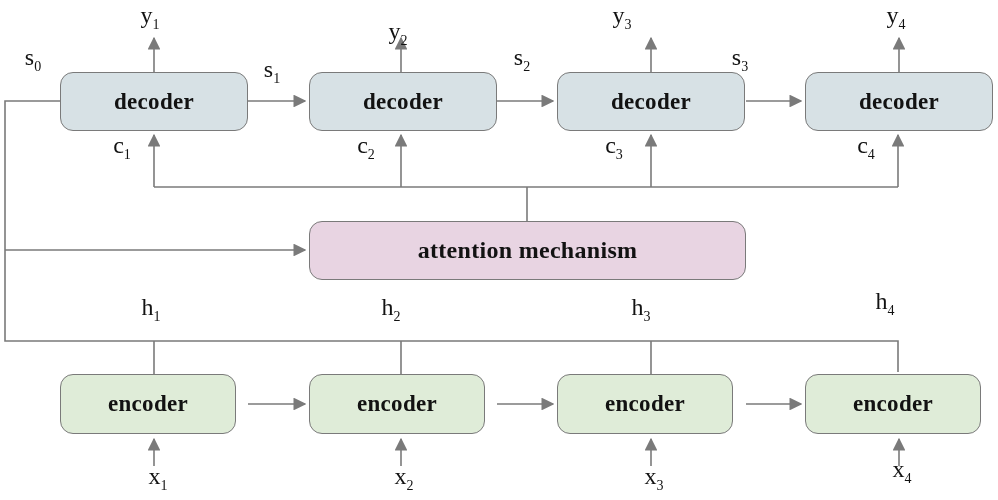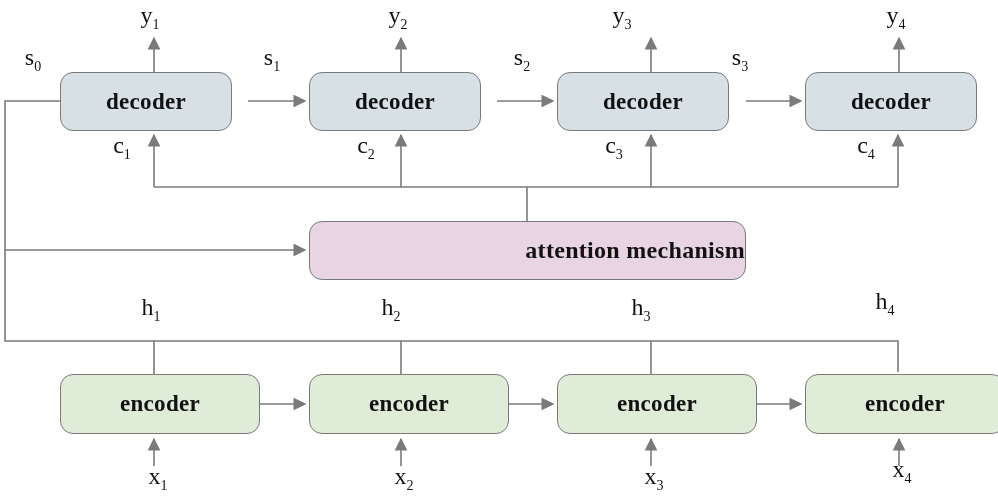--- a/index.html
+++ b/index.html
@@ -18,23 +18,23 @@
     overflow:hidden;
   }
   svg.wires{position:absolute;left:0;top:0;width:998px;height:500px;}
   svg.wires path{stroke:var(--line);stroke-width:1.6;fill:none;}
   .box{
     position:absolute;box-sizing:border-box;
     border:1.6px solid var(--box-border);border-radius:13px;
     display:flex;align-items:center;justify-content:center;
     font-weight:bold;font-size:23px;letter-spacing:0.3px;
   }
-  .decoder{left:0;top:72px;width:172px;height:59px;background:var(--decoder-fill);}
-  .encoder{left:0;top:374px;width:200px;height:60px;background:var(--encoder-fill);}
-  .attention{left:309px;top:221px;width:437px;height:59px;background:var(--attention-fill);font-size:24px;justify-content:flex-end;}
+  .decoder{left:0;top:72px;width:188px;height:59px;background:var(--decoder-fill);}
+  .encoder{left:0;top:374px;width:176px;height:60px;background:var(--encoder-fill);}
+  .attention{left:309px;top:221px;width:437px;height:59px;background:var(--attention-fill);font-size:24px;}
   .lbl{
     position:absolute;transform:translateX(-50%);
     font-size:24px;line-height:26px;white-space:nowrap;
   }
   .lbl sub{font-size:14px;line-height:0;}
 </style>
 </head>
 <body>
 
 <div class="stage">
@@ -106,26 +106,26 @@
       <span>encoder</span>
     </div>
   <div class="box encoder" style="left:557px">
       <span>encoder</span>
     </div>
   <div class="box encoder" style="left:805px">
       <span>encoder</span>
     </div>
 
   <div class="lbl" style="left:150px;top:2px"><span>y</span><sub>1</sub></div>
-  <div class="lbl" style="left:398px;top:2px"><span>y</span><sub>2</sub></div>
+  <div class="lbl" style="left:398px;top:18px"><span>y</span><sub>2</sub></div>
   <div class="lbl" style="left:622px;top:2px"><span>y</span><sub>3</sub></div>
   <div class="lbl" style="left:896px;top:2px"><span>y</span><sub>4</sub></div>
 
   <div class="lbl" style="left:33px;top:44px"><span>s</span><sub>0</sub></div>
-  <div class="lbl" style="left:272px;top:44px"><span>s</span><sub>1</sub></div>
+  <div class="lbl" style="left:272px;top:56px"><span>s</span><sub>1</sub></div>
   <div class="lbl" style="left:522px;top:44px"><span>s</span><sub>2</sub></div>
   <div class="lbl" style="left:740px;top:44px"><span>s</span><sub>3</sub></div>
 
   <div class="lbl" style="left:122px;top:132px"><span>c</span><sub>1</sub></div>
   <div class="lbl" style="left:366px;top:132px"><span>c</span><sub>2</sub></div>
   <div class="lbl" style="left:614px;top:132px"><span>c</span><sub>3</sub></div>
   <div class="lbl" style="left:866px;top:132px"><span>c</span><sub>4</sub></div>
 
   <div class="lbl" style="left:151px;top:294px"><span>h</span><sub>1</sub></div>
   <div class="lbl" style="left:391px;top:294px"><span>h</span><sub>2</sub></div>

